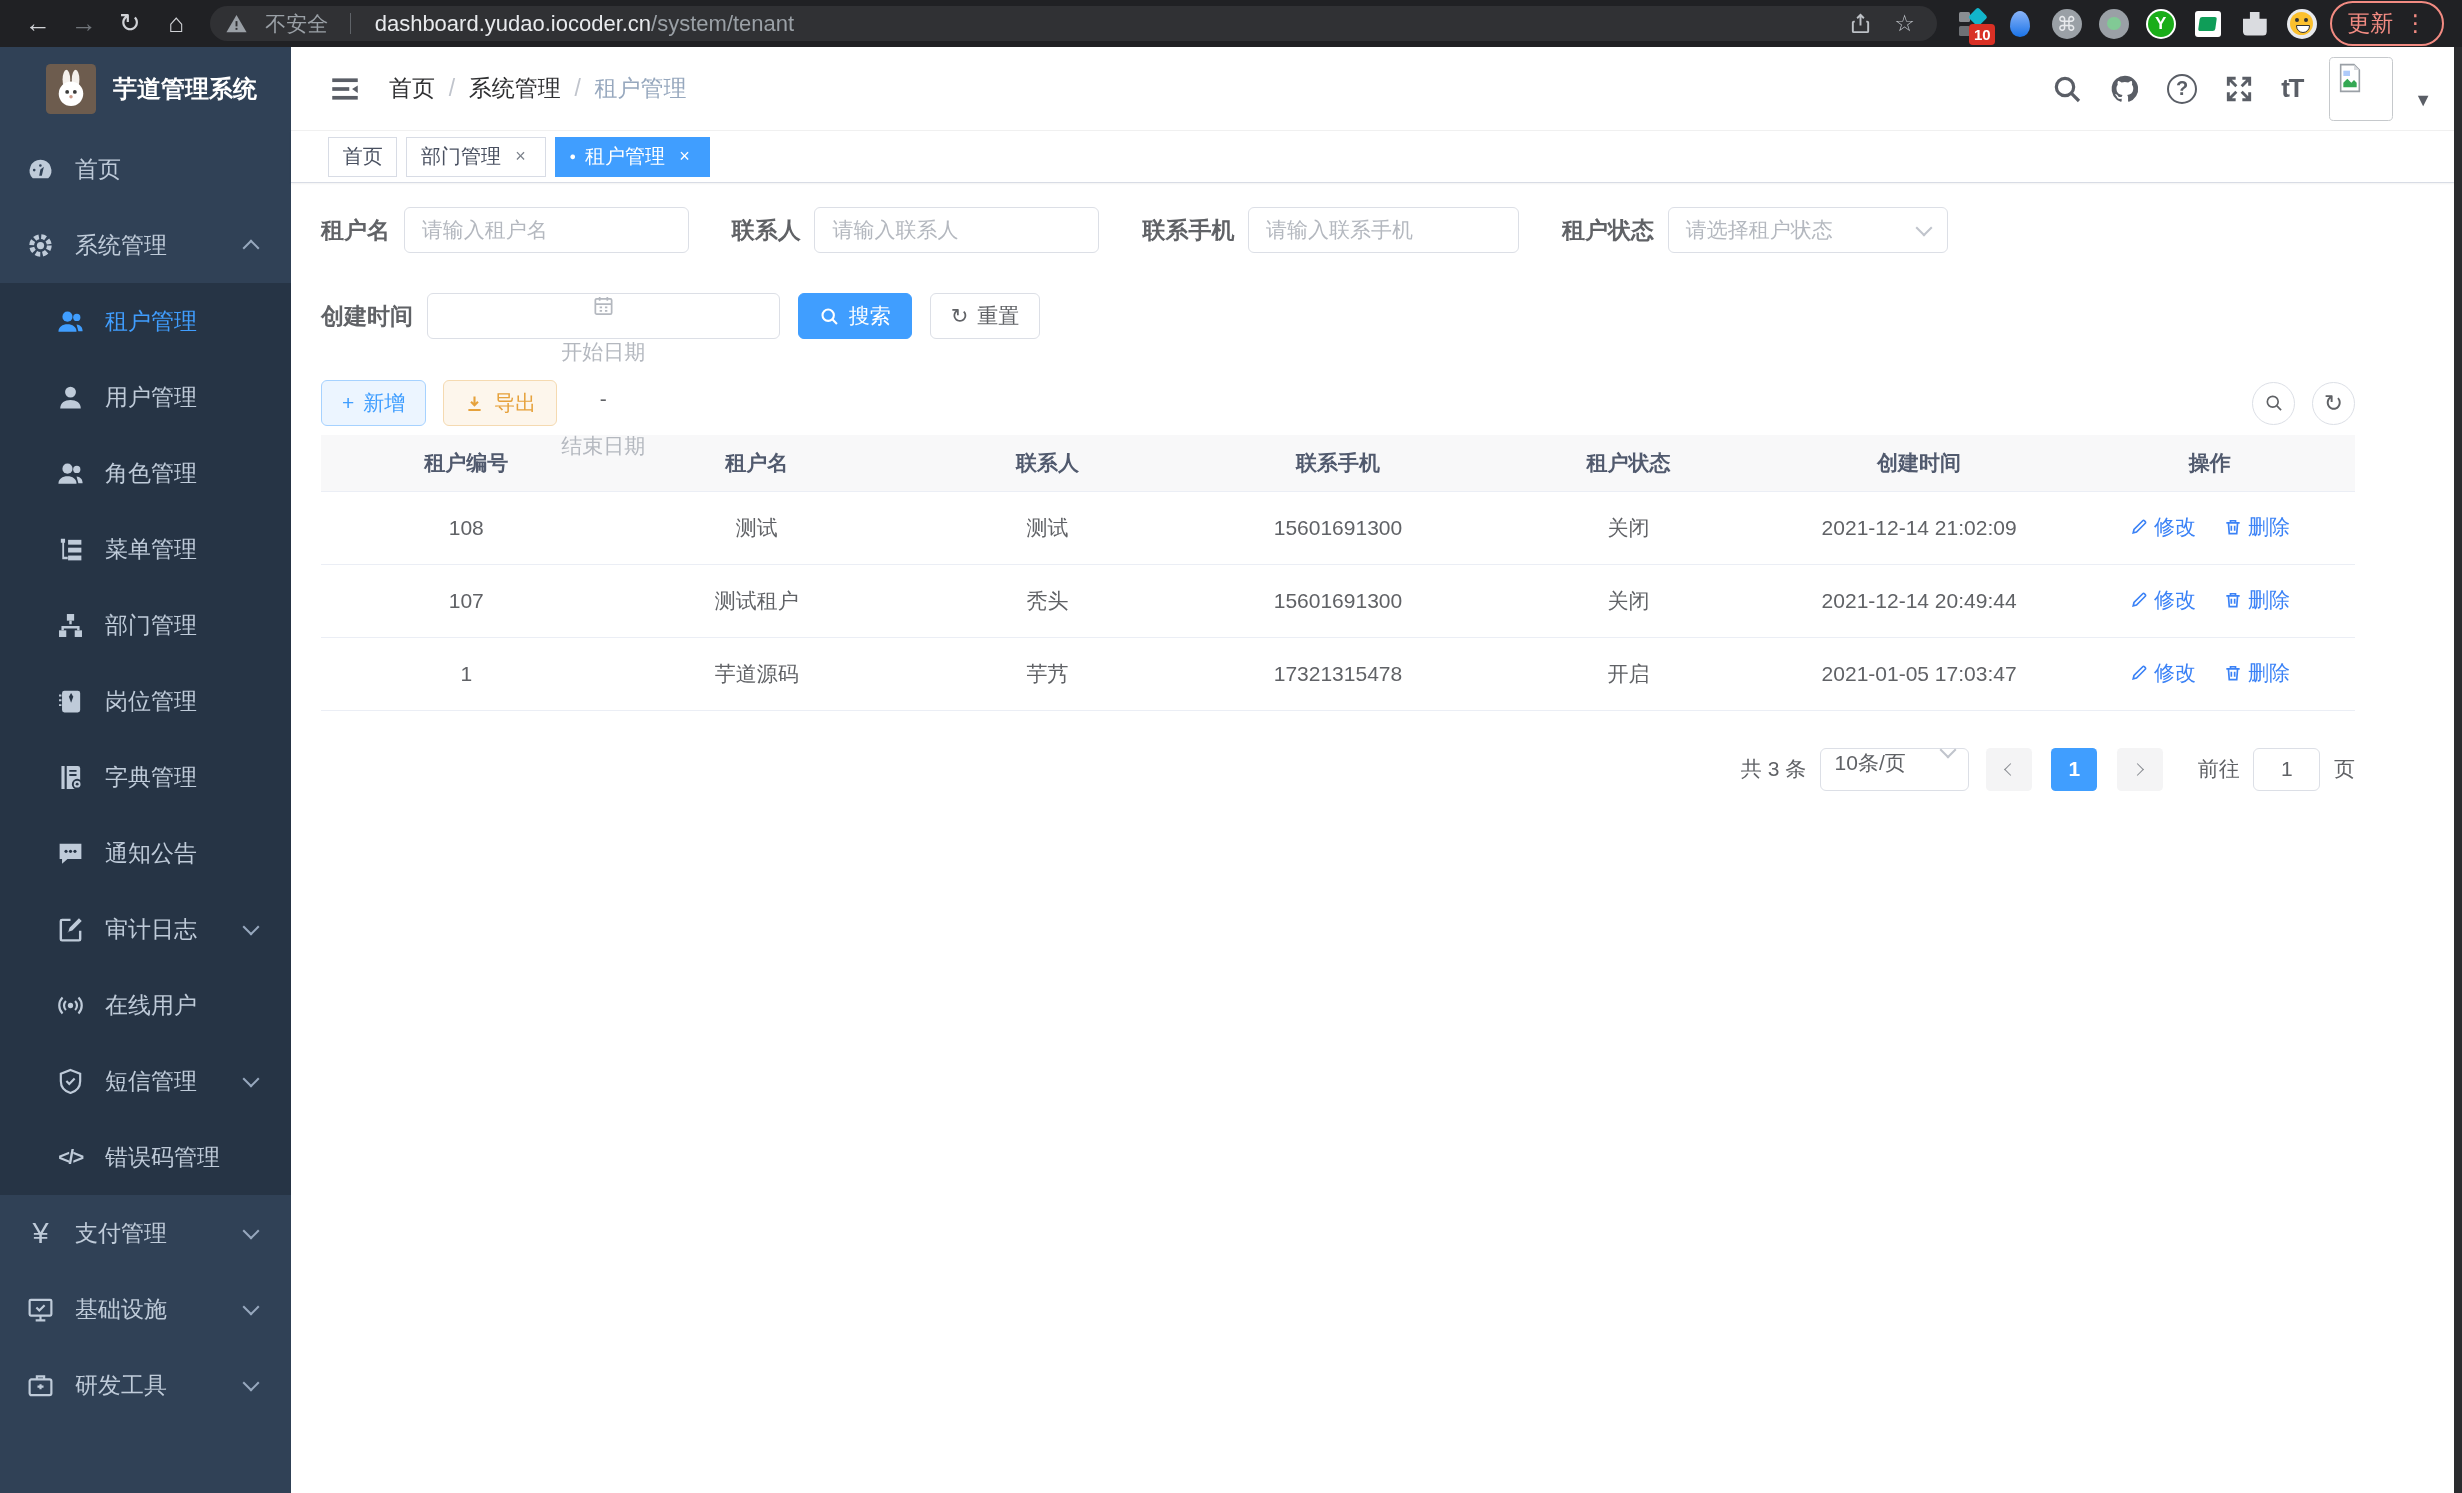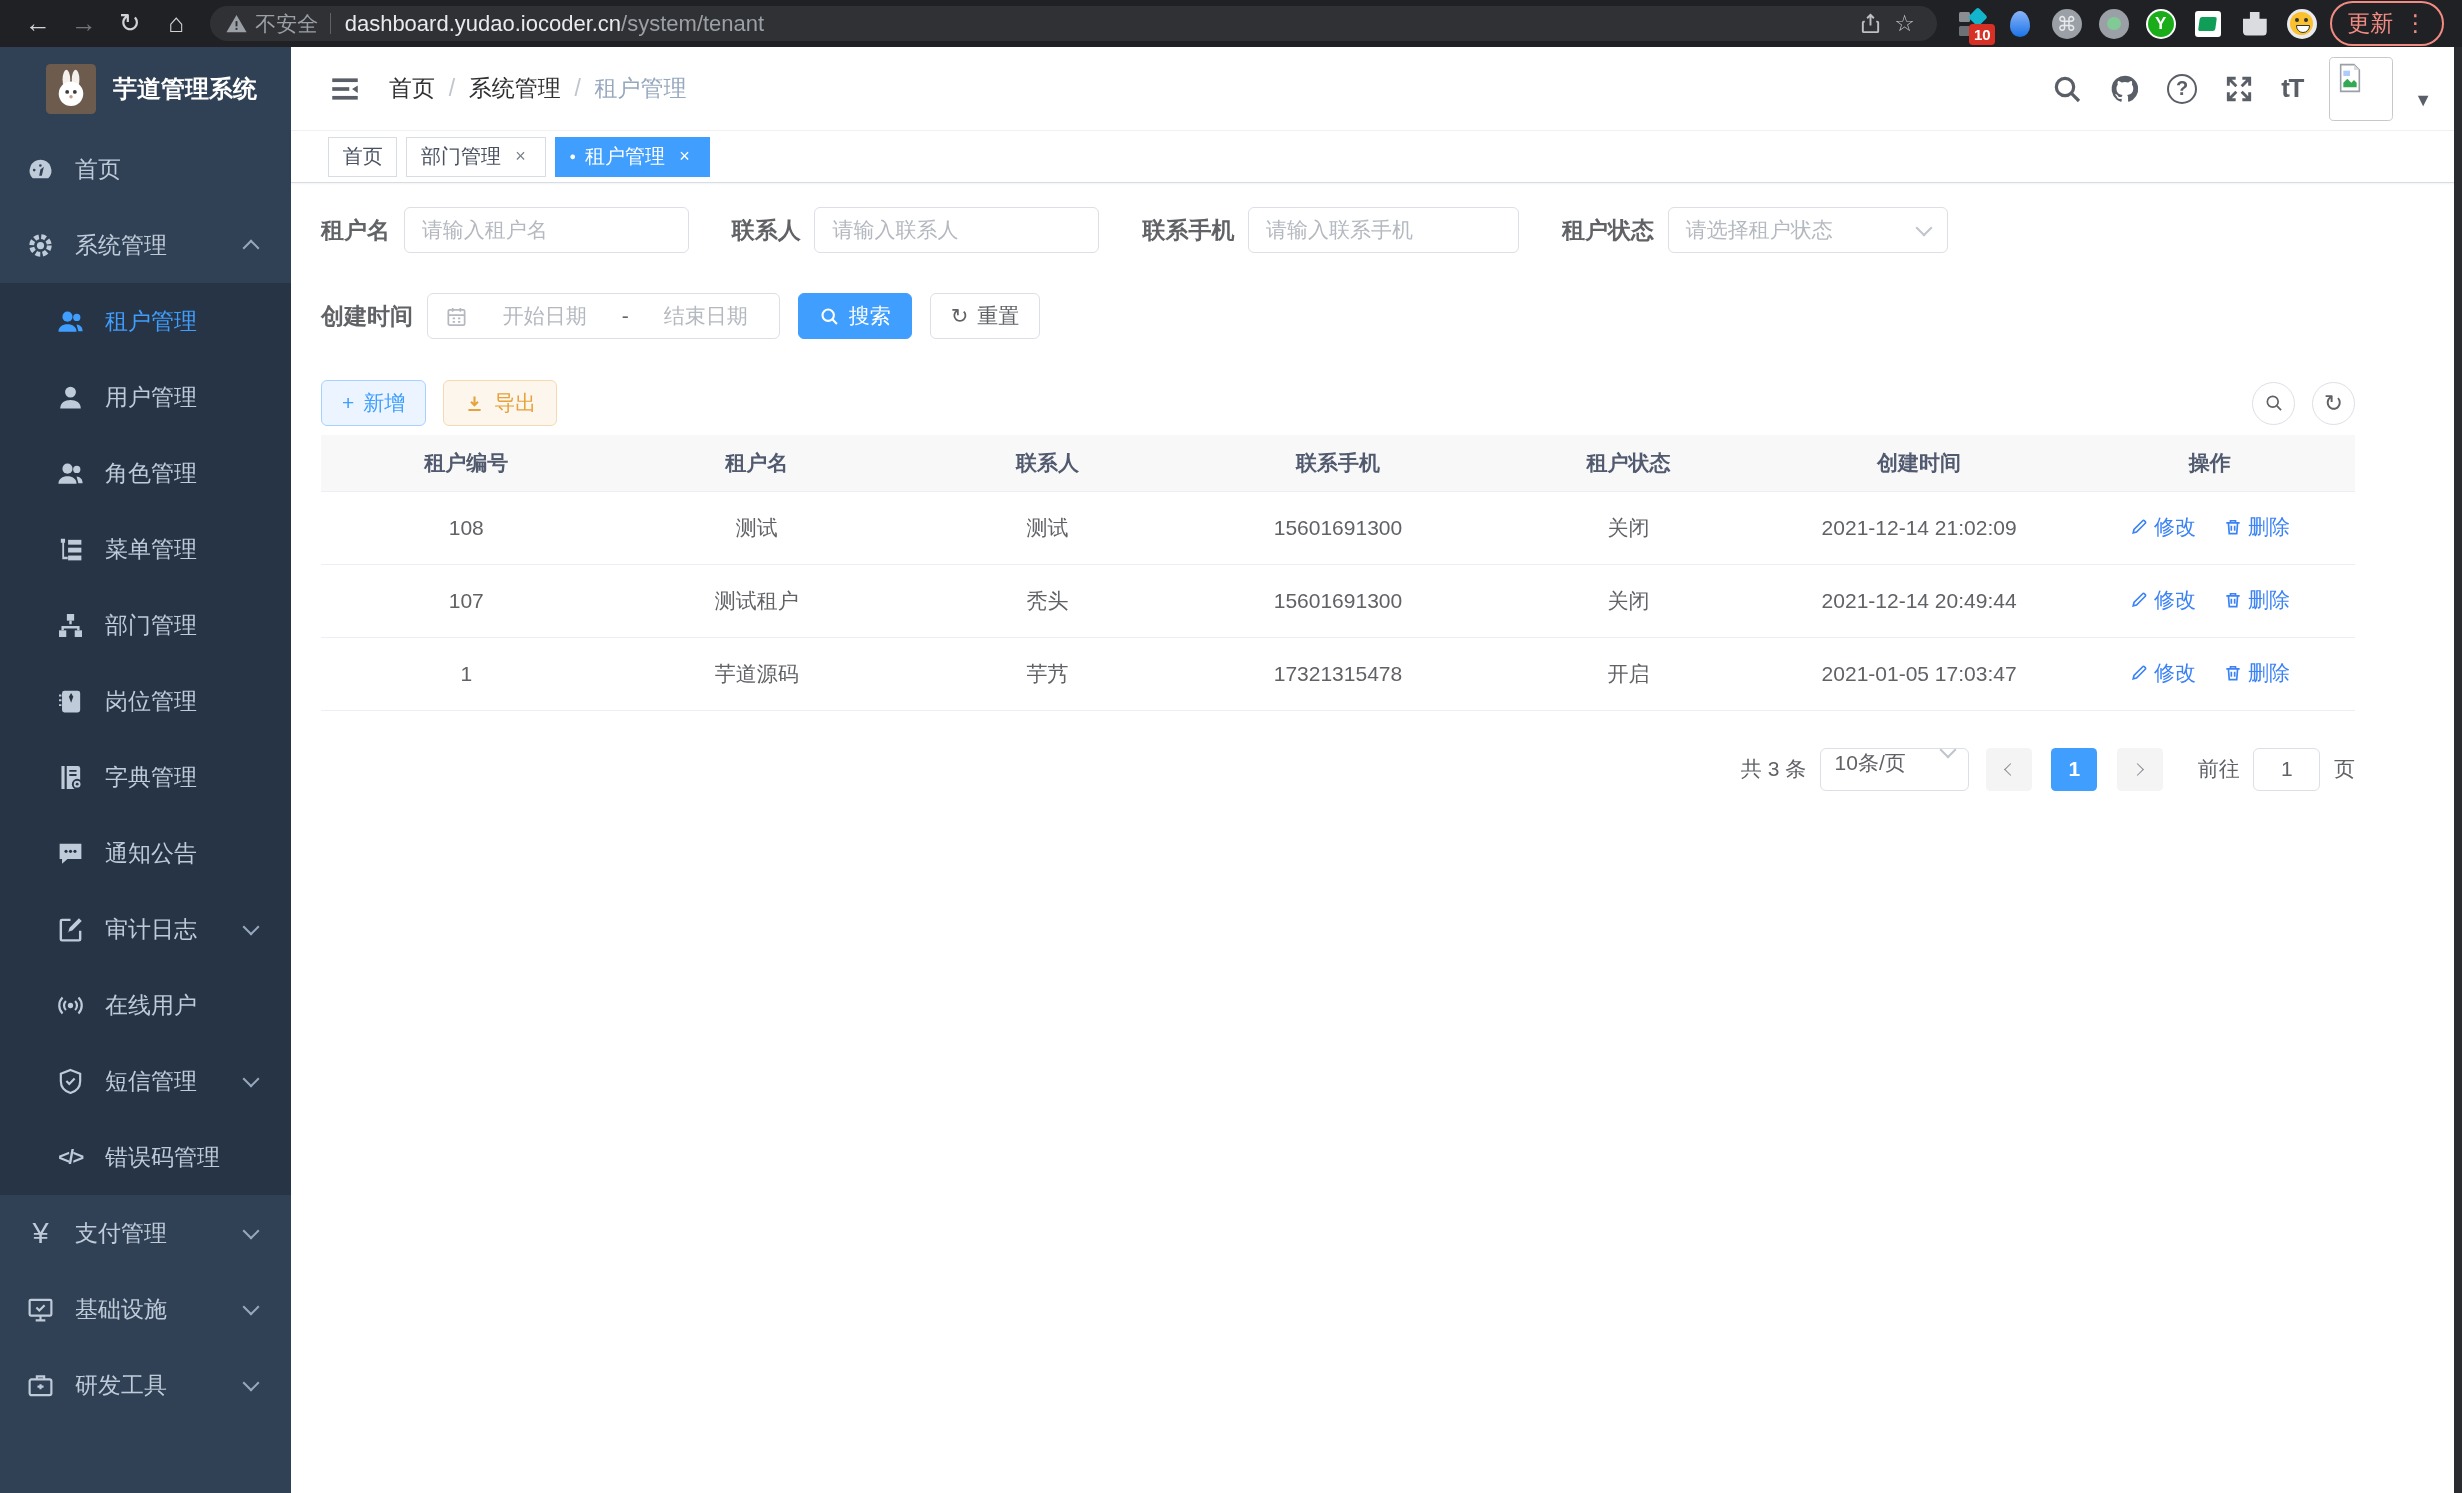--- a/index.html
+++ b/index.html
@@ -6,21 +6,21 @@
   html,body { width:2462px; height:1494px; overflow:hidden; background:#fff;
     font-family:"Liberation Sans","DejaVu Sans",sans-serif; }
 
   
   .browser-bar { height:47px; background:#202124; display:flex; align-items:center;
     padding:0 18px; gap:6px; position:relative; z-index:10;}
   .nav-ic { width:40px; height:35px; display:flex; align-items:center; justify-content:center;
     color:#d0d2d6; font-size:26px; border-radius:50%; flex:0 0 auto;}
   .nav-ic.dim { color:#70757a; }
   .url-pill { height:35px; background:#303134; border-radius:17.5px; display:flex;
-    align-items:center; padding:0 15px; margin:0 7.6px; flex:1 1 auto; min-width:0; color:#bdc1c6;}
+    align-items:center; padding:0 15px; margin:0 7.6px; flex:1 1 auto; min-width:0; color:#bdc1c6;gap:10px;}
   .url-pill .warn { width:23px; height:23px; margin-right:7.6px; color:#9aa0a6;}
   .url-pill .sec { font-size:21px; color:#9aa0a6; margin-right:12px;}
   .url-sep { width:0.8px; height:21px; background:#5f6368; margin-right:13.7px;}
   .url-text { font-size:22px; white-space:nowrap; overflow:hidden; flex:1 1 auto;}
   .url-text .host { color:#e8eaed; font-weight:500;}
   .url-text .path { color:#9aa0a6;}
   .pill-ic { width:34px; height:34px; display:flex; align-items:center; justify-content:center;
     color:#bdc1c6; font-size:23px; flex:0 0 auto;}
   .ext-row { display:flex; align-items:center; gap:17px; margin:0 7.6px; flex:0 0 auto;}
   .ext { width:30px; height:30px; position:relative; display:flex; align-items:center;
@@ -98,21 +98,21 @@
   .flabel { font-size:23px; font-weight:700; color:#606266; margin-right:13.7px; white-space:nowrap;}
   .inp { height:46px; border:1.5px solid #dcdfe6; border-radius:6px; background:#fff; display:flex;
     align-items:center; padding:0 17px; color:#a8abb2; font-size:21px;}
   .inp input { border:none; outline:none; width:100%; font-size:21px; color:#606266;
     font-family:inherit; background:transparent;}
   .inp input::placeholder { color:#b4b8bf; }
   .w-input { width:285px; margin-right:43px;}
   .w-input2 { width:271px; margin-right:43px;}
   .w-sel { width:280px; justify-content:space-between; cursor:pointer;}
   .sel-ph { color:#b4b8bf; }
-  .daterange { width:353px; gap:21px; color:#b4b8bf;}
+  .daterange { width:353px; gap:21px; color:#b4b8bf;flex-direction:column;}
   .daterange .cal { width:23px; height:23px; color:#b4b8bf; flex:0 0 auto;}
   .daterange .dph { flex:1; text-align:center; font-size:21px;}
   .daterange .dsep { color:#606266; }
   .btn { height:46px; border-radius:6px; font-size:21px; display:inline-flex; align-items:center;
     justify-content:center; gap:9px; cursor:pointer; border:1.5px solid #dcdfe6; background:#fff;
     color:#606266; padding:0 20px;}
   .btn svg { width:21px; height:21px;}
   .btn.primary { background:#409EFF; border-color:#409EFF; color:#fff;}
   .btn.plain-blue { background:#ecf5ff; border-color:#a6d2ff; color:#409EFF;}
   .btn.plain-warn { background:#fdf6ec; border-color:#f5dab1; color:#E6A23C;}

